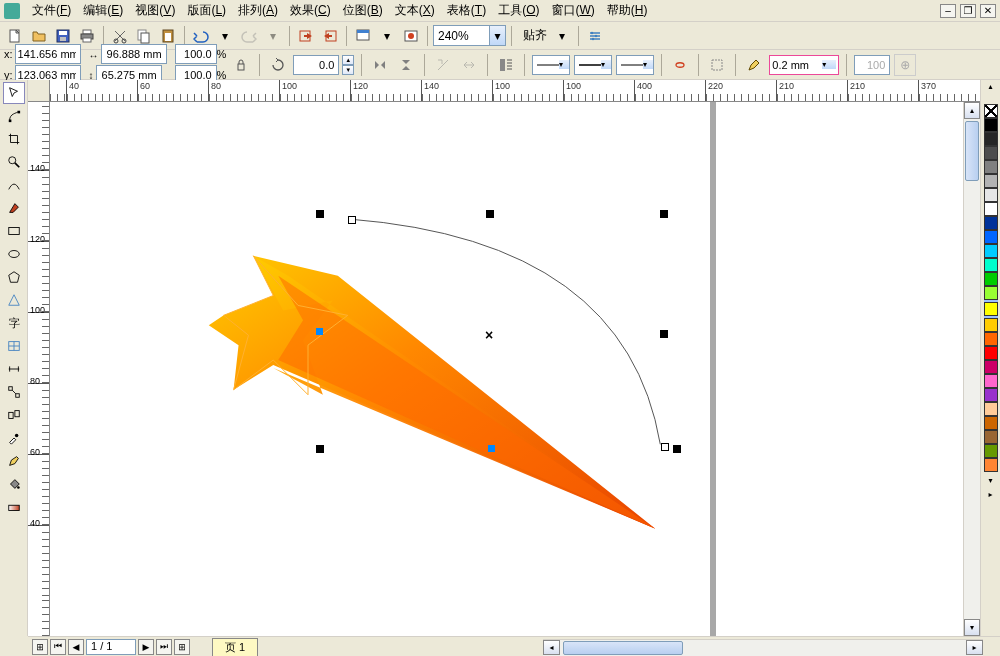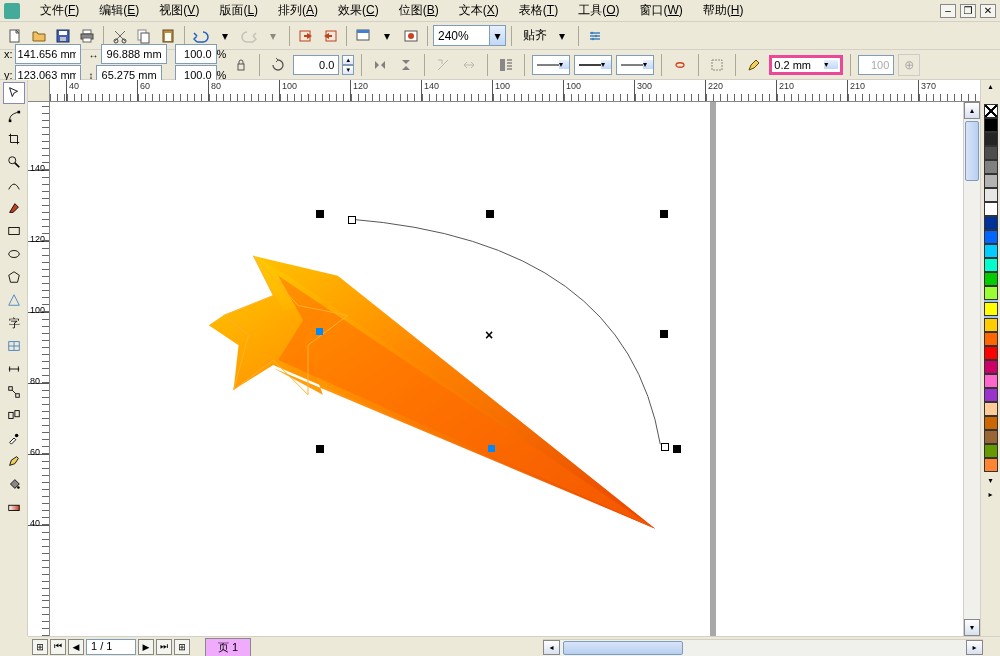--- a/index.html
+++ b/index.html
@@ -1,20 +1,20 @@
 <!DOCTYPE html>
 <html><head>
 <meta charset="utf-8">
 <style>
 * { box-sizing: border-box; margin: 0; padding: 0; font-family: "Microsoft YaHei", Arial, sans-serif; }
 body { background: #ece9d8; width: 1000px; height: 656px; overflow: hidden; position: relative; font-size: 12px; }
 
 .menubar { height: 22px; background: #ece9d8; display: flex; align-items: center; padding: 0 4px; border-bottom: 1px solid #d4d0c8; }
 .menubar .app-icon { width: 16px; height: 16px; background: #4a9; border-radius: 2px; margin-right: 6px; }
-.menubar .menu-item { padding: 2px 6px; cursor: default; margin-left: 8px; }
+.menubar .menu-item { padding: 2px 6px; cursor: default; }
 .menubar .menu-item u { text-decoration: underline; }
 .menubar .win-controls { margin-left: auto; display: flex; gap: 4px; }
 .menubar .win-controls span { width: 16px; height: 14px; display: inline-flex; align-items: center; justify-content: center; border: 1px solid #888; background: #f5f5f0; font-size: 10px; cursor: default; }
 
 .toolbar { height: 28px; background: #ece9d8; display: flex; align-items: center; padding: 2px 4px; border-bottom: 1px solid #d4d0c8; gap: 2px; }
 .toolbar .sep { width: 1px; height: 20px; background: #aca899; margin: 0 3px; }
 .tb-btn { width: 22px; height: 22px; display: inline-flex; align-items: center; justify-content: center; border: 1px solid transparent; cursor: default; }
 .tb-btn svg { width: 16px; height: 16px; }
 .zoom-box { height: 21px; border: 1px solid #7f9db9; background: #fff; display: flex; align-items: center; }
 .zoom-box input { border: 0; width: 55px; padding: 0 4px; font-size: 12px; outline: none; }
@@ -22,21 +22,21 @@
 .snap-label { padding: 0 2px 0 6px; }
 
 .propbar { height: 30px; background: #ece9d8; display: flex; align-items: center; padding: 2px 4px; border-bottom: 1px solid #d4d0c8; gap: 4px; }
 .propbar .lbl { font-size: 11px; }
 .propbar .fld { height: 20px; border: 1px solid #7f9db9; background: #fff; display: flex; align-items: center; padding: 0 2px; }
 .propbar .fld input { border: 0; width: 60px; font-size: 11px; text-align: right; padding-right: 2px; outline: none; }
 .propbar .spin { width: 12px; display: flex; flex-direction: column; margin-left: -1px; }
 .propbar .spin div { height: 10px; border: 1px solid #7f9db9; background: linear-gradient(#fff,#e0e8f8); font-size: 7px; line-height: 8px; text-align: center; }
 .propbar .sep { width: 1px; height: 22px; background: #aca899; margin: 0 3px; }
 .line-style { width: 38px; height: 20px; border: 1px solid #7f9db9; background: #fff; display: inline-flex; align-items: center; justify-content: center; }
-.outline-box { height: 20px; border: 3px solid #ec4899; background: #fff; display: flex; align-items: center; padding: 0 2px; }
+.outline-box { height: 20px; border: 1px solid #ec4899; background: #fff; display: flex; align-items: center; padding: 0 2px; }
 .outline-box input { border: 0; width: 50px; font-size: 11px; outline: none; }
 .dimmed { color: #aaa; border-color: #ccc; }
 
 .main-area { position: relative; height: 556px; display: flex; }
 .left-tools { width: 28px; background: #ece9d8; border-right: 1px solid #d4d0c8; display: flex; flex-direction: column; align-items: center; padding-top: 2px; gap: 1px; }
 .left-tools .tool { width: 22px; height: 22px; display: inline-flex; align-items: center; justify-content: center; border: 1px solid transparent; }
 .left-tools .tool.active { background: #fff; border: 1px solid #88b; }
 .left-tools .tool svg { width: 14px; height: 14px; }
 
 .canvas-wrap { flex: 1; position: relative; background: #fff; overflow: hidden; }
@@ -62,21 +62,21 @@
 
 .right-palette { width: 20px; background: #ece9d8; border-left: 1px solid #d4d0c8; display: flex; flex-direction: column; align-items: center; padding-top: 2px; }
 .right-palette .pal-arrow { height: 14px; font-size: 8px; }
 .right-palette .swatch { width: 14px; height: 14px; border: 1px solid #333; margin-bottom: 0; }
 .right-palette .noswatch { width: 14px; height: 14px; border: 1px solid #333; position: relative; background: #fff; }
 .right-palette .noswatch::after { content:""; position:absolute; left:0; top:0; right:0; bottom:0; background: linear-gradient(45deg,transparent 45%,#000 45%,#000 55%,transparent 55%),linear-gradient(-45deg,transparent 45%,#000 45%,#000 55%,transparent 55%); }
 
 .statusbar { position: absolute; bottom: 0; left: 28px; right: 0; height: 20px; background: #ece9d8; border-top: 1px solid #d4d0c8; display: flex; align-items: center; padding: 0 4px; gap: 2px; font-size: 11px; z-index: 6; }
 .statusbar .nav-btn { width: 16px; height: 16px; border: 1px solid #888; background: #f5f5f0; display: inline-flex; align-items: center; justify-content: center; font-size: 9px; }
 .statusbar .page-field { height: 16px; border: 1px solid #7f9db9; background: #fff; padding: 0 4px; width: 50px; }
-.statusbar .tab { padding: 1px 12px; background: #f0abfc; border: 1px solid #888; border-bottom: 0; margin-left: 13px; }
+.statusbar .tab { padding: 1px 12px; background: #fef9c3; border: 1px solid #888; border-bottom: 0; margin-left: 20px; }
 
 .drawing { position: absolute; left: 22px; top: 22px; right: 17px; bottom: 0; }
 .sel-handle { position: absolute; width: 8px; height: 8px; background: #000; }
 .sel-handle.hollow { background: #fff; border: 1px solid #000; }
 .node-handle { position: absolute; width: 7px; height: 7px; background: #08f; }
 .center-x { position: absolute; font-size: 14px; font-weight: bold; }
 </style>
 </head>
 <body>
 
@@ -486,21 +486,21 @@
       <div class="tick">
           <span>140</span>
         </div>
       <div class="tick">
           <span>100</span>
         </div>
       <div class="tick">
           <span>100</span>
         </div>
       <div class="tick">
-          <span>300</span>
+          <span>400</span>
         </div>
       <div class="tick">
           <span>220</span>
         </div>
       <div class="tick">
           <span>210</span>
         </div>
       <div class="tick">
           <span>210</span>
         </div>

